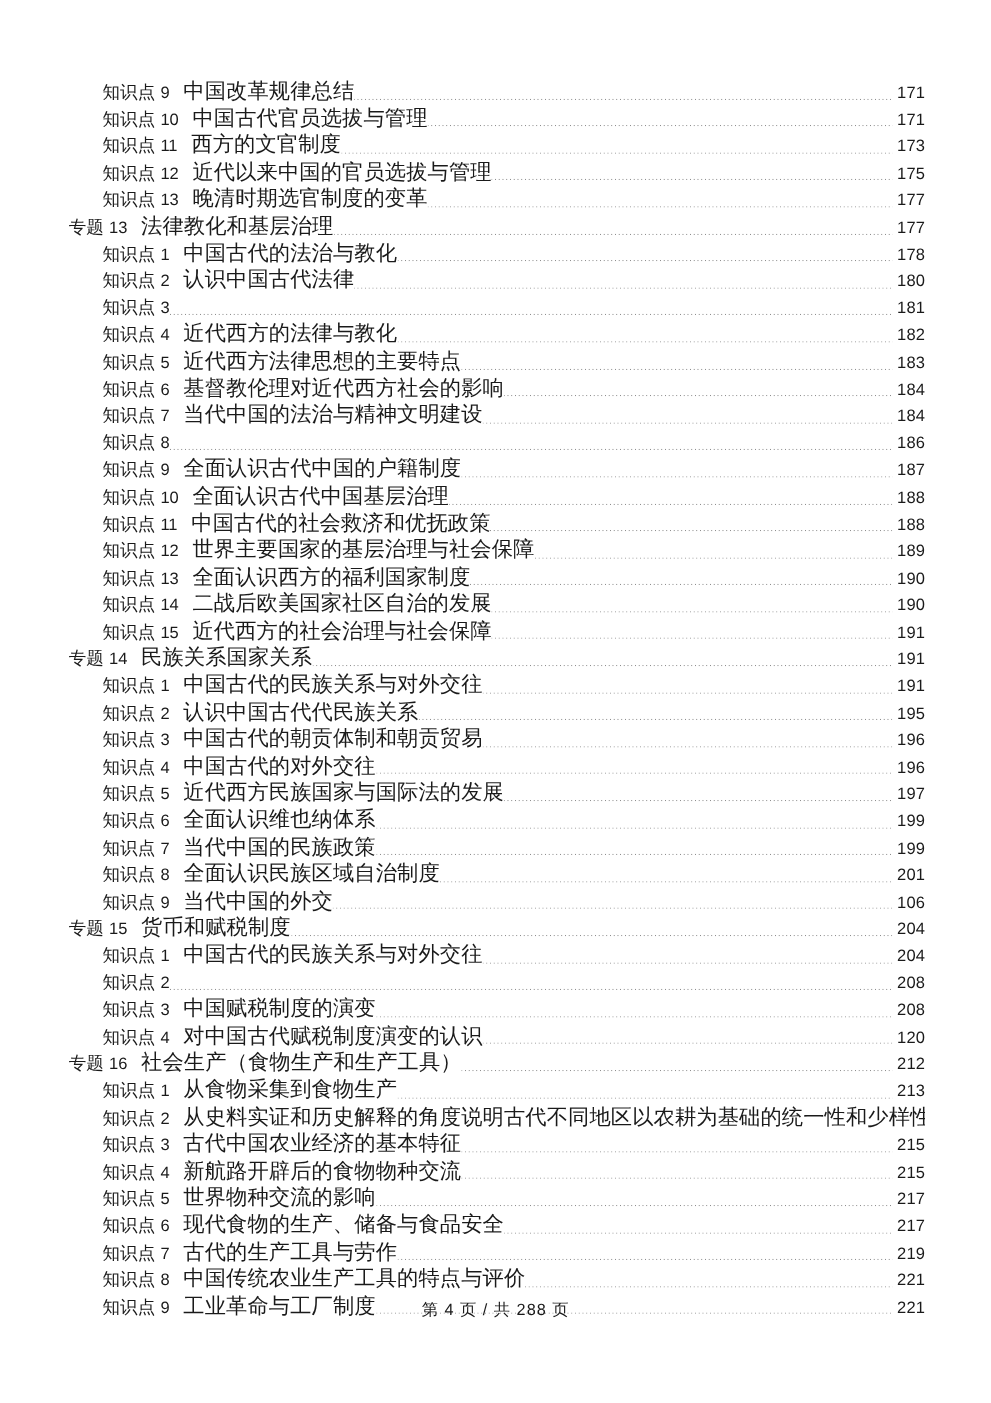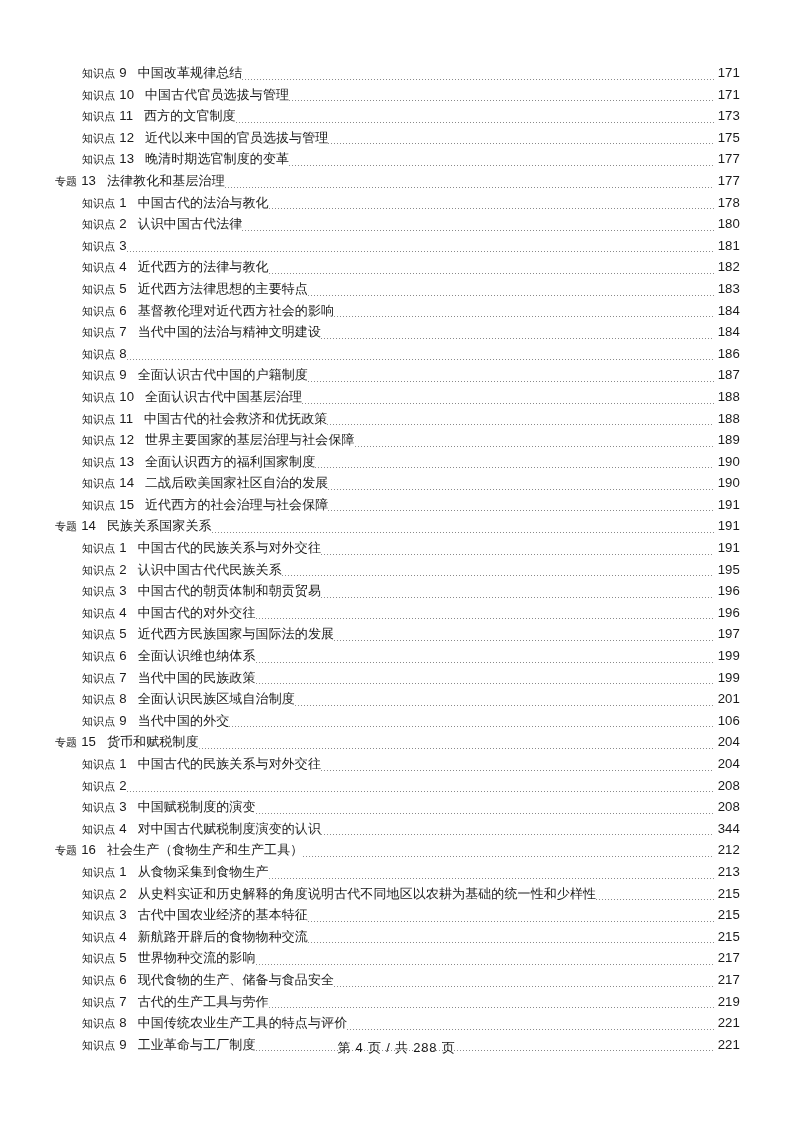--- a/index.html
+++ b/index.html
@@ -38,32 +38,32 @@
     overflow: hidden;
   }
   .toc-row.level-topic {
     padding-left: 0px;
   }
   .toc-row.level-point {
     padding-left: 27px;
   }
   .row-label {
     flex: 0 0 auto;
-    font-size: 11px;
+    font-size: 14px;
     letter-spacing: 0.1px;
     font-family: Liberation Serif, serif;
   }
   .row-num {
     flex: 0 0 auto;
     font-size: 13.2px;
     padding-left: 4px;
   }
   .row-title {
     flex: 0 0 auto;
-    font-size: 13px;
+    font-size: 17px;
     padding-left: 11px;
     letter-spacing: 0.1px;
     font-family: Liberation Serif, serif;
   }
   .leader {
     flex: 1 1 auto;
     min-width: 6px;
     position: relative;
     height: 1px;
     align-self: flex-end;
@@ -345,21 +345,21 @@
         <span class="row-num">3</span>
         <span class="row-title">中国赋税制度的演变</span>
         <span class="leader"></span>
         <span class="row-page">208</span>
       </div>
       <div class="toc-row level-point">
         <span class="row-label">知识点</span>
         <span class="row-num">4</span>
         <span class="row-title">对中国古代赋税制度演变的认识</span>
         <span class="leader"></span>
-        <span class="row-page">344</span>
+        <span class="row-page">120</span>
       </div>
       <div class="toc-row level-topic">
         <span class="row-label">专题</span>
         <span class="row-num">16</span>
         <span class="row-title">社会生产（食物生产和生产工具）</span>
         <span class="leader"></span>
         <span class="row-page">212</span>
       </div>
       <div class="toc-row level-point">
         <span class="row-label">知识点</span>

